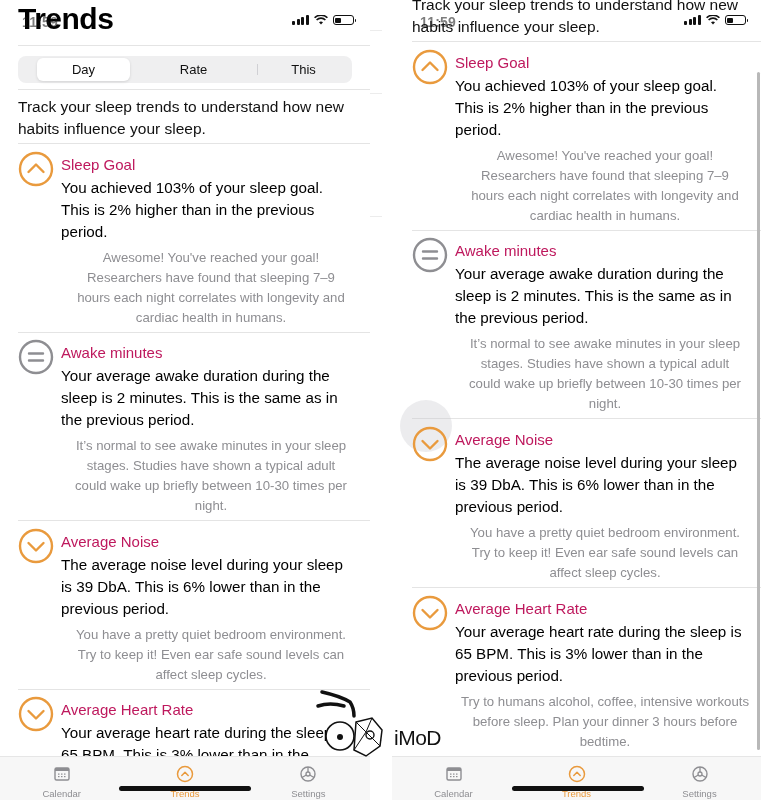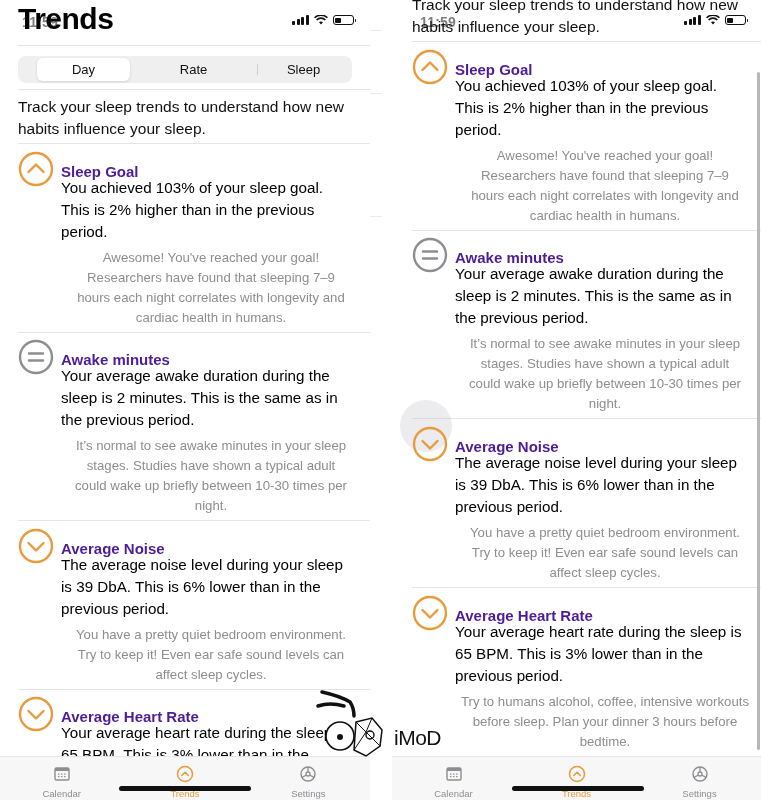--- a/index.html
+++ b/index.html
@@ -30,21 +30,21 @@
   .segmented { position: absolute; left: 18px; top: 56px; width: 334px; height: 27px; background: #efeff0; border-radius: 8px; display: flex; padding: 2px; }
   .seg { flex: 1; display: flex; align-items: center; justify-content: center; font-size: 13px; color: #111; position: relative; margin-left: 17px; }
   .seg.active { background: #fff; border-radius: 6px; box-shadow: 0 1px 3px rgba(0,0,0,0.12); }
   .seg + .seg:not(.active)::before { content: ""; position: absolute; left: 0; top: 6px; bottom: 6px; width: 1px; background: #d0d0d4; }
   .seg.active + .seg::before { display: none; }
 
   .intro { position: absolute; left: 18px; font-size: 15.5px; line-height: 22px; color: #111; }
 
   .card { position: absolute; left: 18px; width: 352px; }
   .card .icon { position: absolute; left: 0; top: 0; width: 36px; height: 36px; }
-  .card .title { position: absolute; left: 43px; top: 11px; font-size: 15px; font-weight: 700; color: #4c1d95; line-height: 20px; }
+  .card .title { position: absolute; left: 43px; top: 4px; font-size: 15px; font-weight: 400; color: #be185d; line-height: 20px; }
   .card .body { position: absolute; left: 43px; top: 26px; width: 300px; font-size: 15.2px; line-height: 22px; color: #000000; }
   .card .note { position: absolute; left: 43px; width: 300px; font-size: 13.2px; line-height: 20px; color: #8e8e92; text-align: center; }
 
   .touch-halo { position: absolute; width: 52px; height: 52px; border-radius: 50%; background: rgba(200,200,205,0.35); }
 
   
   .tabbar { position: absolute; left: 0; right: 0; top: 756px; height: 44px; background: #f7f7f7; border-top: 1px solid #e6e6e6; display: flex; }
   .tab { flex: 1; display: flex; flex-direction: column; align-items: center; padding-top: 8px; }
   .tab .tab-icon { width: 18px; height: 18px; }
   .tab .tab-label { font-size: 9.5px; color: #8e8e92; margin-top: 5px; }
@@ -78,21 +78,21 @@
     <div class="battery">
         <div class="fill"></div>
       </div>
   </div>
 
   <div class="divider" style="left:18px; width:352px; top:45px;"></div>
 
   <div class="segmented">
     <div class="seg active">Day</div>
     <div class="seg">Rate</div>
-    <div class="seg">Sleep</div>
+    <div class="seg">This</div>
   </div>
   <div class="divider" style="left:18px; width:352px; top:89px;"></div>
 
   <div class="intro" style="top:96px;">
     <div>Track your sleep trends to understand how new</div>
     <div>habits influence your sleep.</div>
   </div>
   <div class="divider" style="left:18px; width:352px; top:143px;"></div>
 
   <div class="card" style="top:151px; height:175px;">

